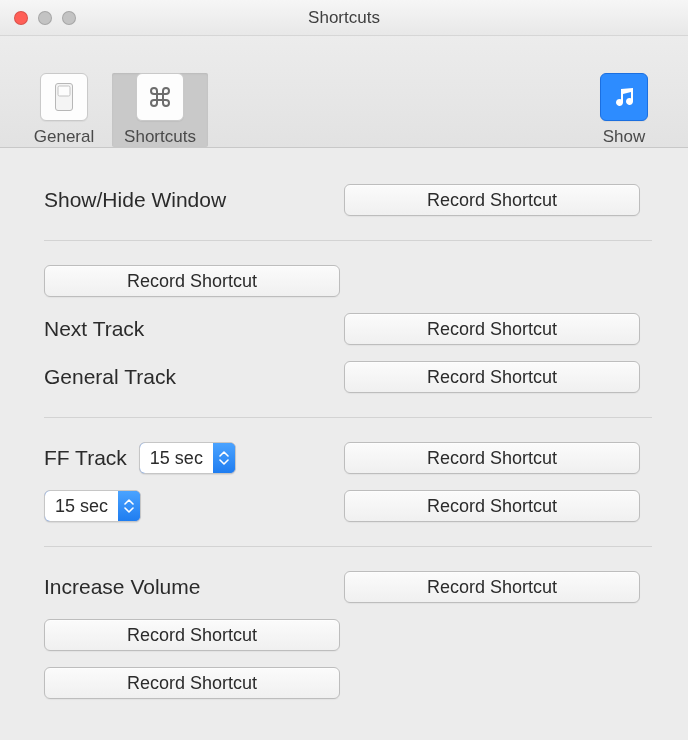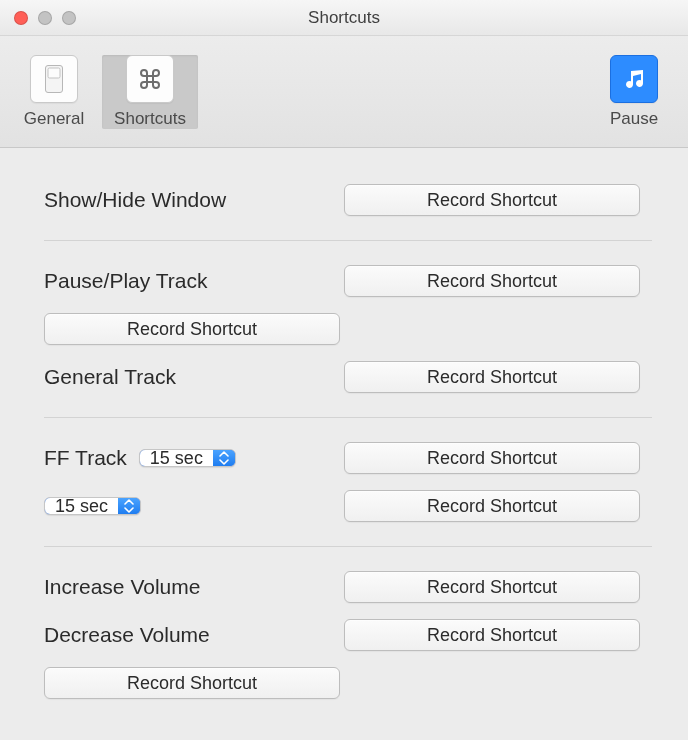--- a/index.html
+++ b/index.html
@@ -39,22 +39,22 @@
       text-align: center;
       font-size: 17px;
       color: #3f3f3f;
       pointer-events: none;
     }
     .toolbar {
       height: 112px;
       background: linear-gradient(#ececec, #e2e2e2);
       border-bottom: 1px solid #c8c8c8;
       display: flex;
-      align-items: center;
-      padding: 0 6px;
+      align-items: flex-end;
+      padding: 0 16px;
     }
     .toolbar-spacer { flex: 1; }
     .toolbar-item {
       width: 96px;
       display: flex;
       flex-direction: column;
       align-items: center;
       justify-content: center;
       gap: 6px;
       font-size: 17px;
@@ -116,21 +116,21 @@
       font-size: 18px;
       color: #2b2b2b;
       font-family: inherit;
       font-weight: 300;
       cursor: default;
       box-shadow: 0 1px 0 rgba(255,255,255,0.6) inset, 0 1px 1px rgba(0,0,0,0.04);
     }
     .select {
       display: inline-flex;
       align-items: stretch;
-      height: 18px;
+      height: 32px;
       border-radius: 6px;
       overflow: hidden;
       box-shadow: 0 1px 1px rgba(0,0,0,0.08);
       border: 1px solid #c6c6c6;
       background: #3b82f6;
     }
     .select-value {
       padding: 0 10px;
       display: flex;
       align-items: center;
@@ -182,39 +182,39 @@
   </div>
 
   <div class="toolbar-spacer"></div>
 
   <div class="toolbar-item">
     <div class="toolbar-icon-box blue">
       <svg width="24" height="24" viewBox="0 0 24 24">
         <path d="M9 4v10.3a3.5 3.5 0 1 0 2 3.2V9l8-2v6.3a3.5 3.5 0 1 0 2 3.2V3L9 4z" fill="#ffffff"></path>
       </svg>
     </div>
-    <span>Pause</span>
+    <span>Show</span>
   </div>
 </div>
 
 <div class="content">
 
   <div class="group">
     <div class="row">
       <div class="row-label">Show/Hide Window</div>
       <button class="record-btn">Record Shortcut</button>
     </div>
   </div>
 
   <div class="group">
     <div class="row">
-      <div class="row-label">Pause/Play Track</div>
-      <button class="record-btn">Record Shortcut</button>
-    </div>
-    <div class="row">
+      <button class="record-btn">Record Shortcut</button>
+    </div>
+    <div class="row">
+      <div class="row-label">Next Track</div>
       <button class="record-btn">Record Shortcut</button>
     </div>
     <div class="row">
       <div class="row-label">General Track</div>
       <button class="record-btn">Record Shortcut</button>
     </div>
   </div>
 
   <div class="group">
     <div class="row">
@@ -251,21 +251,20 @@
       <button class="record-btn">Record Shortcut</button>
     </div>
   </div>
 
   <div class="group">
     <div class="row">
       <div class="row-label">Increase Volume</div>
       <button class="record-btn">Record Shortcut</button>
     </div>
     <div class="row">
-      <div class="row-label">Decrease Volume</div>
       <button class="record-btn">Record Shortcut</button>
     </div>
     <div class="row">
       <button class="record-btn">Record Shortcut</button>
     </div>
   </div>
 
 </div>
 
 </body></html>

